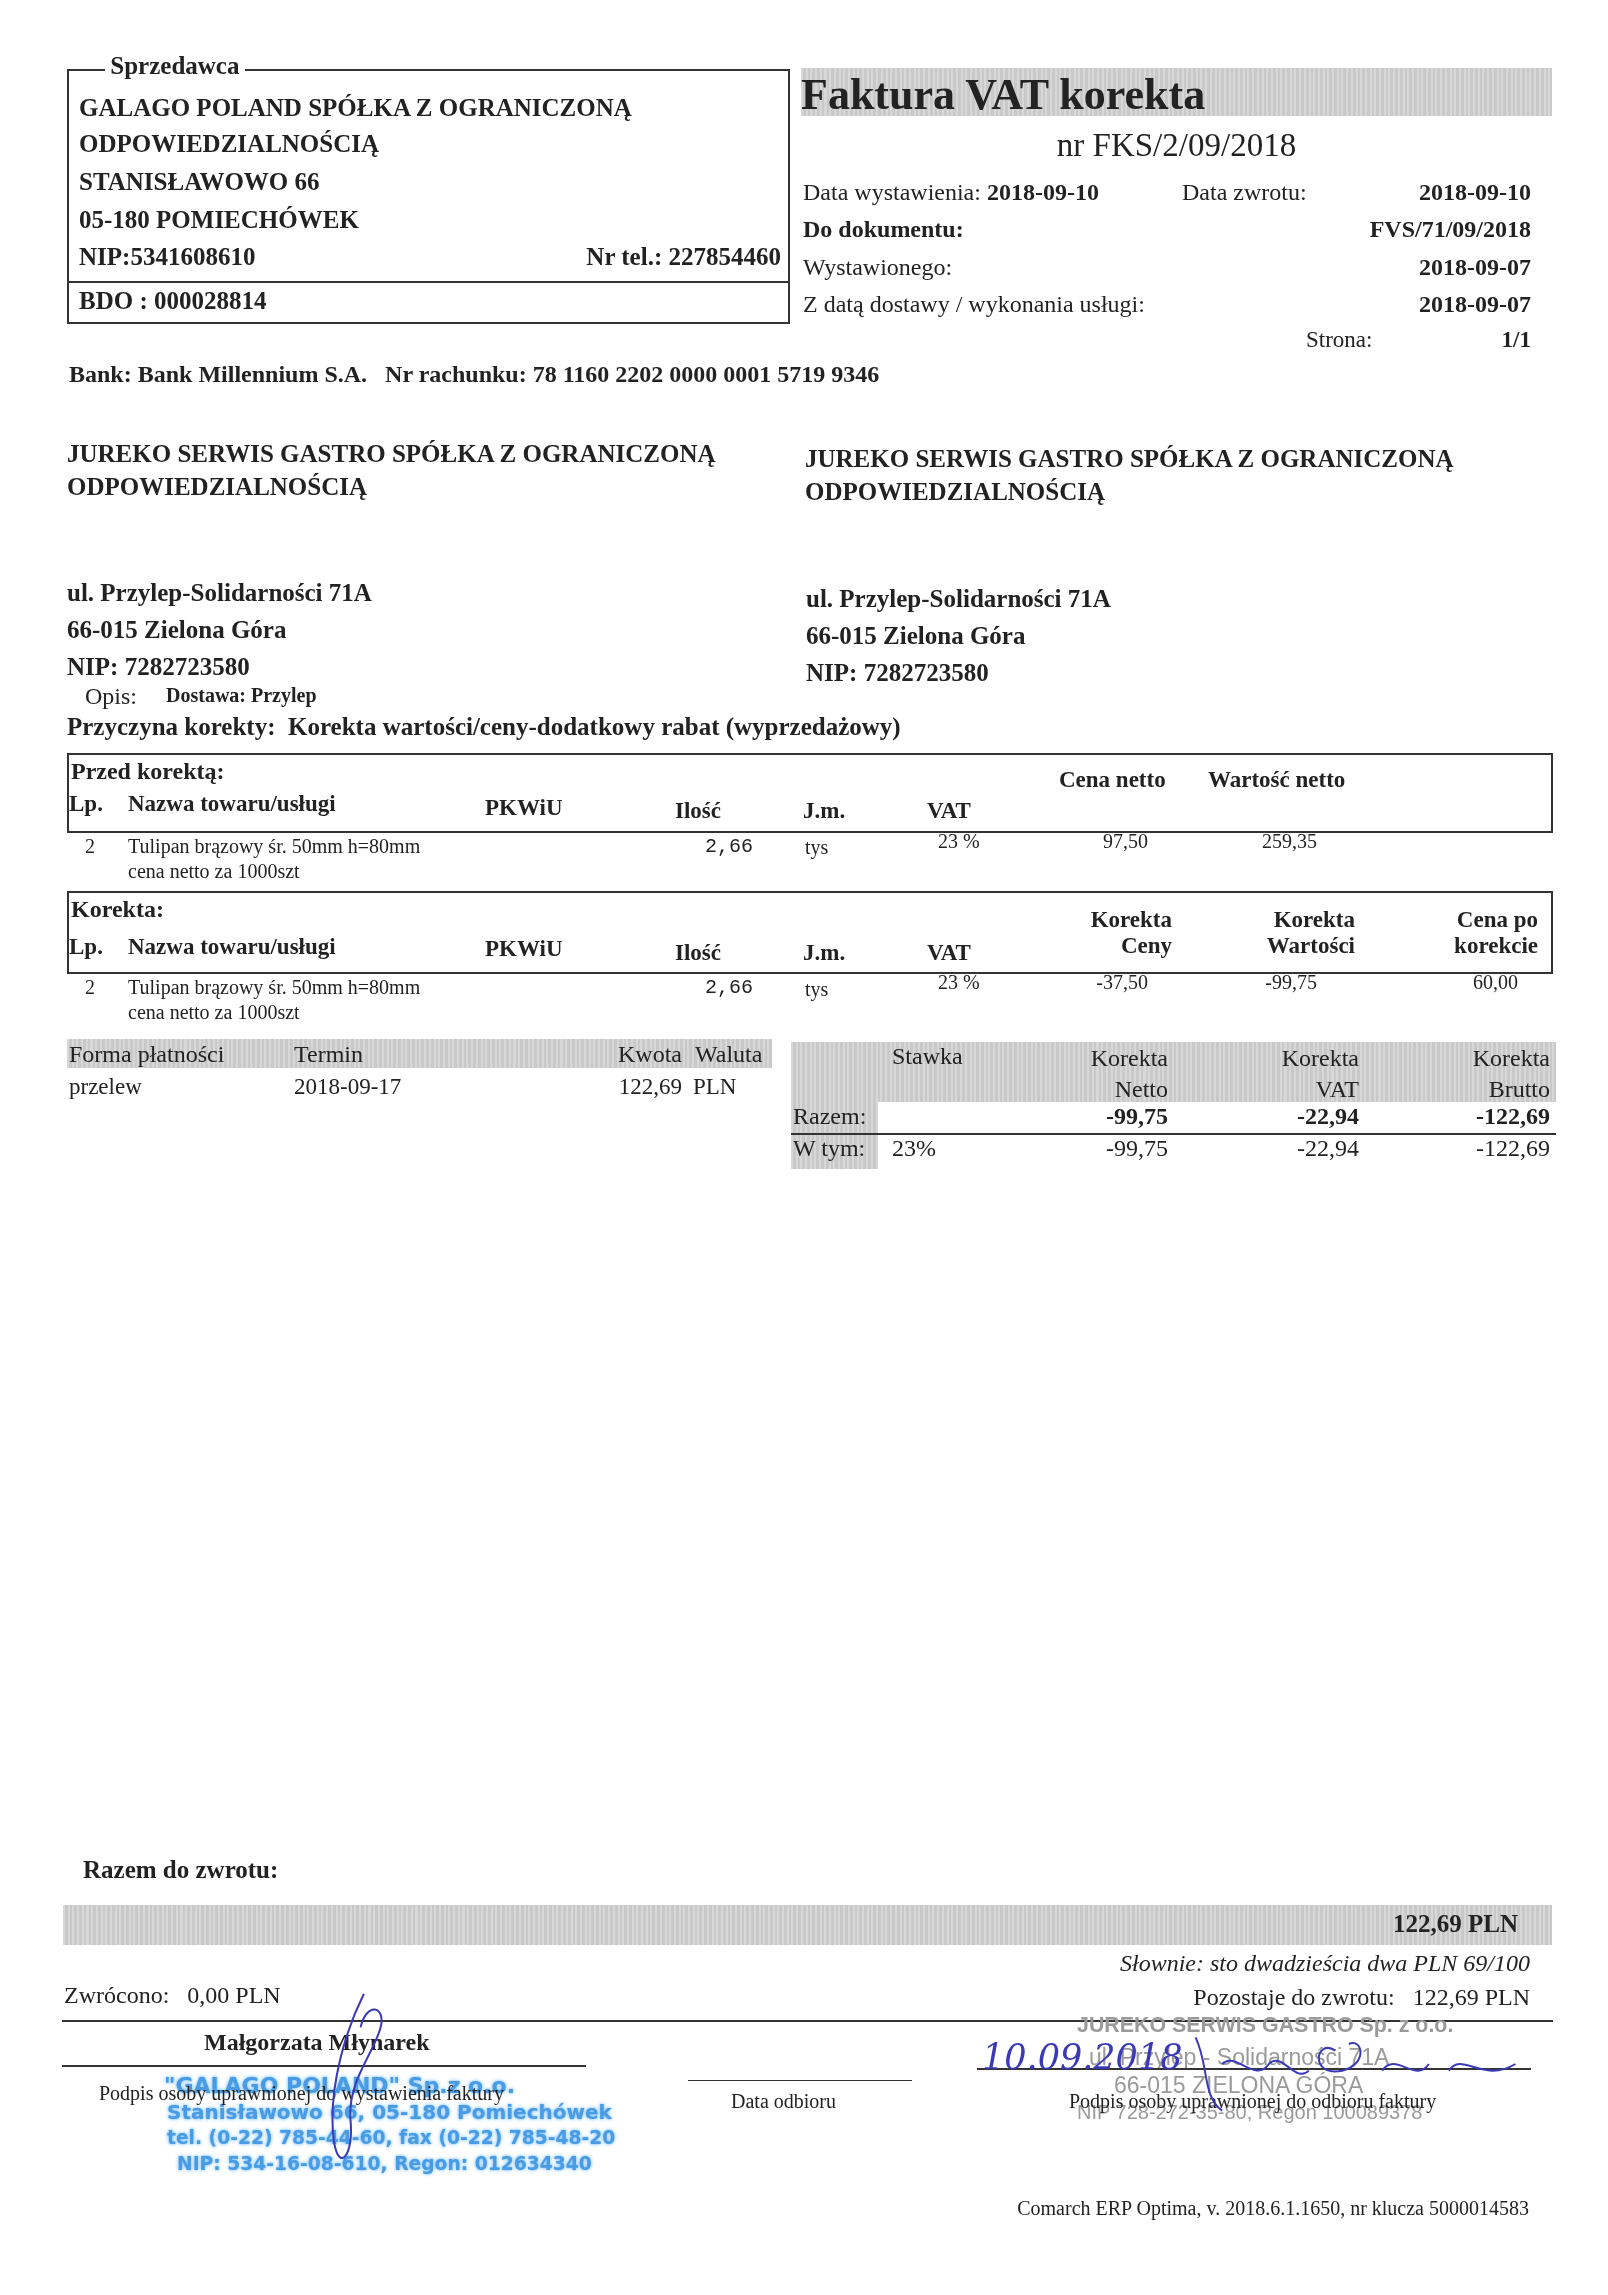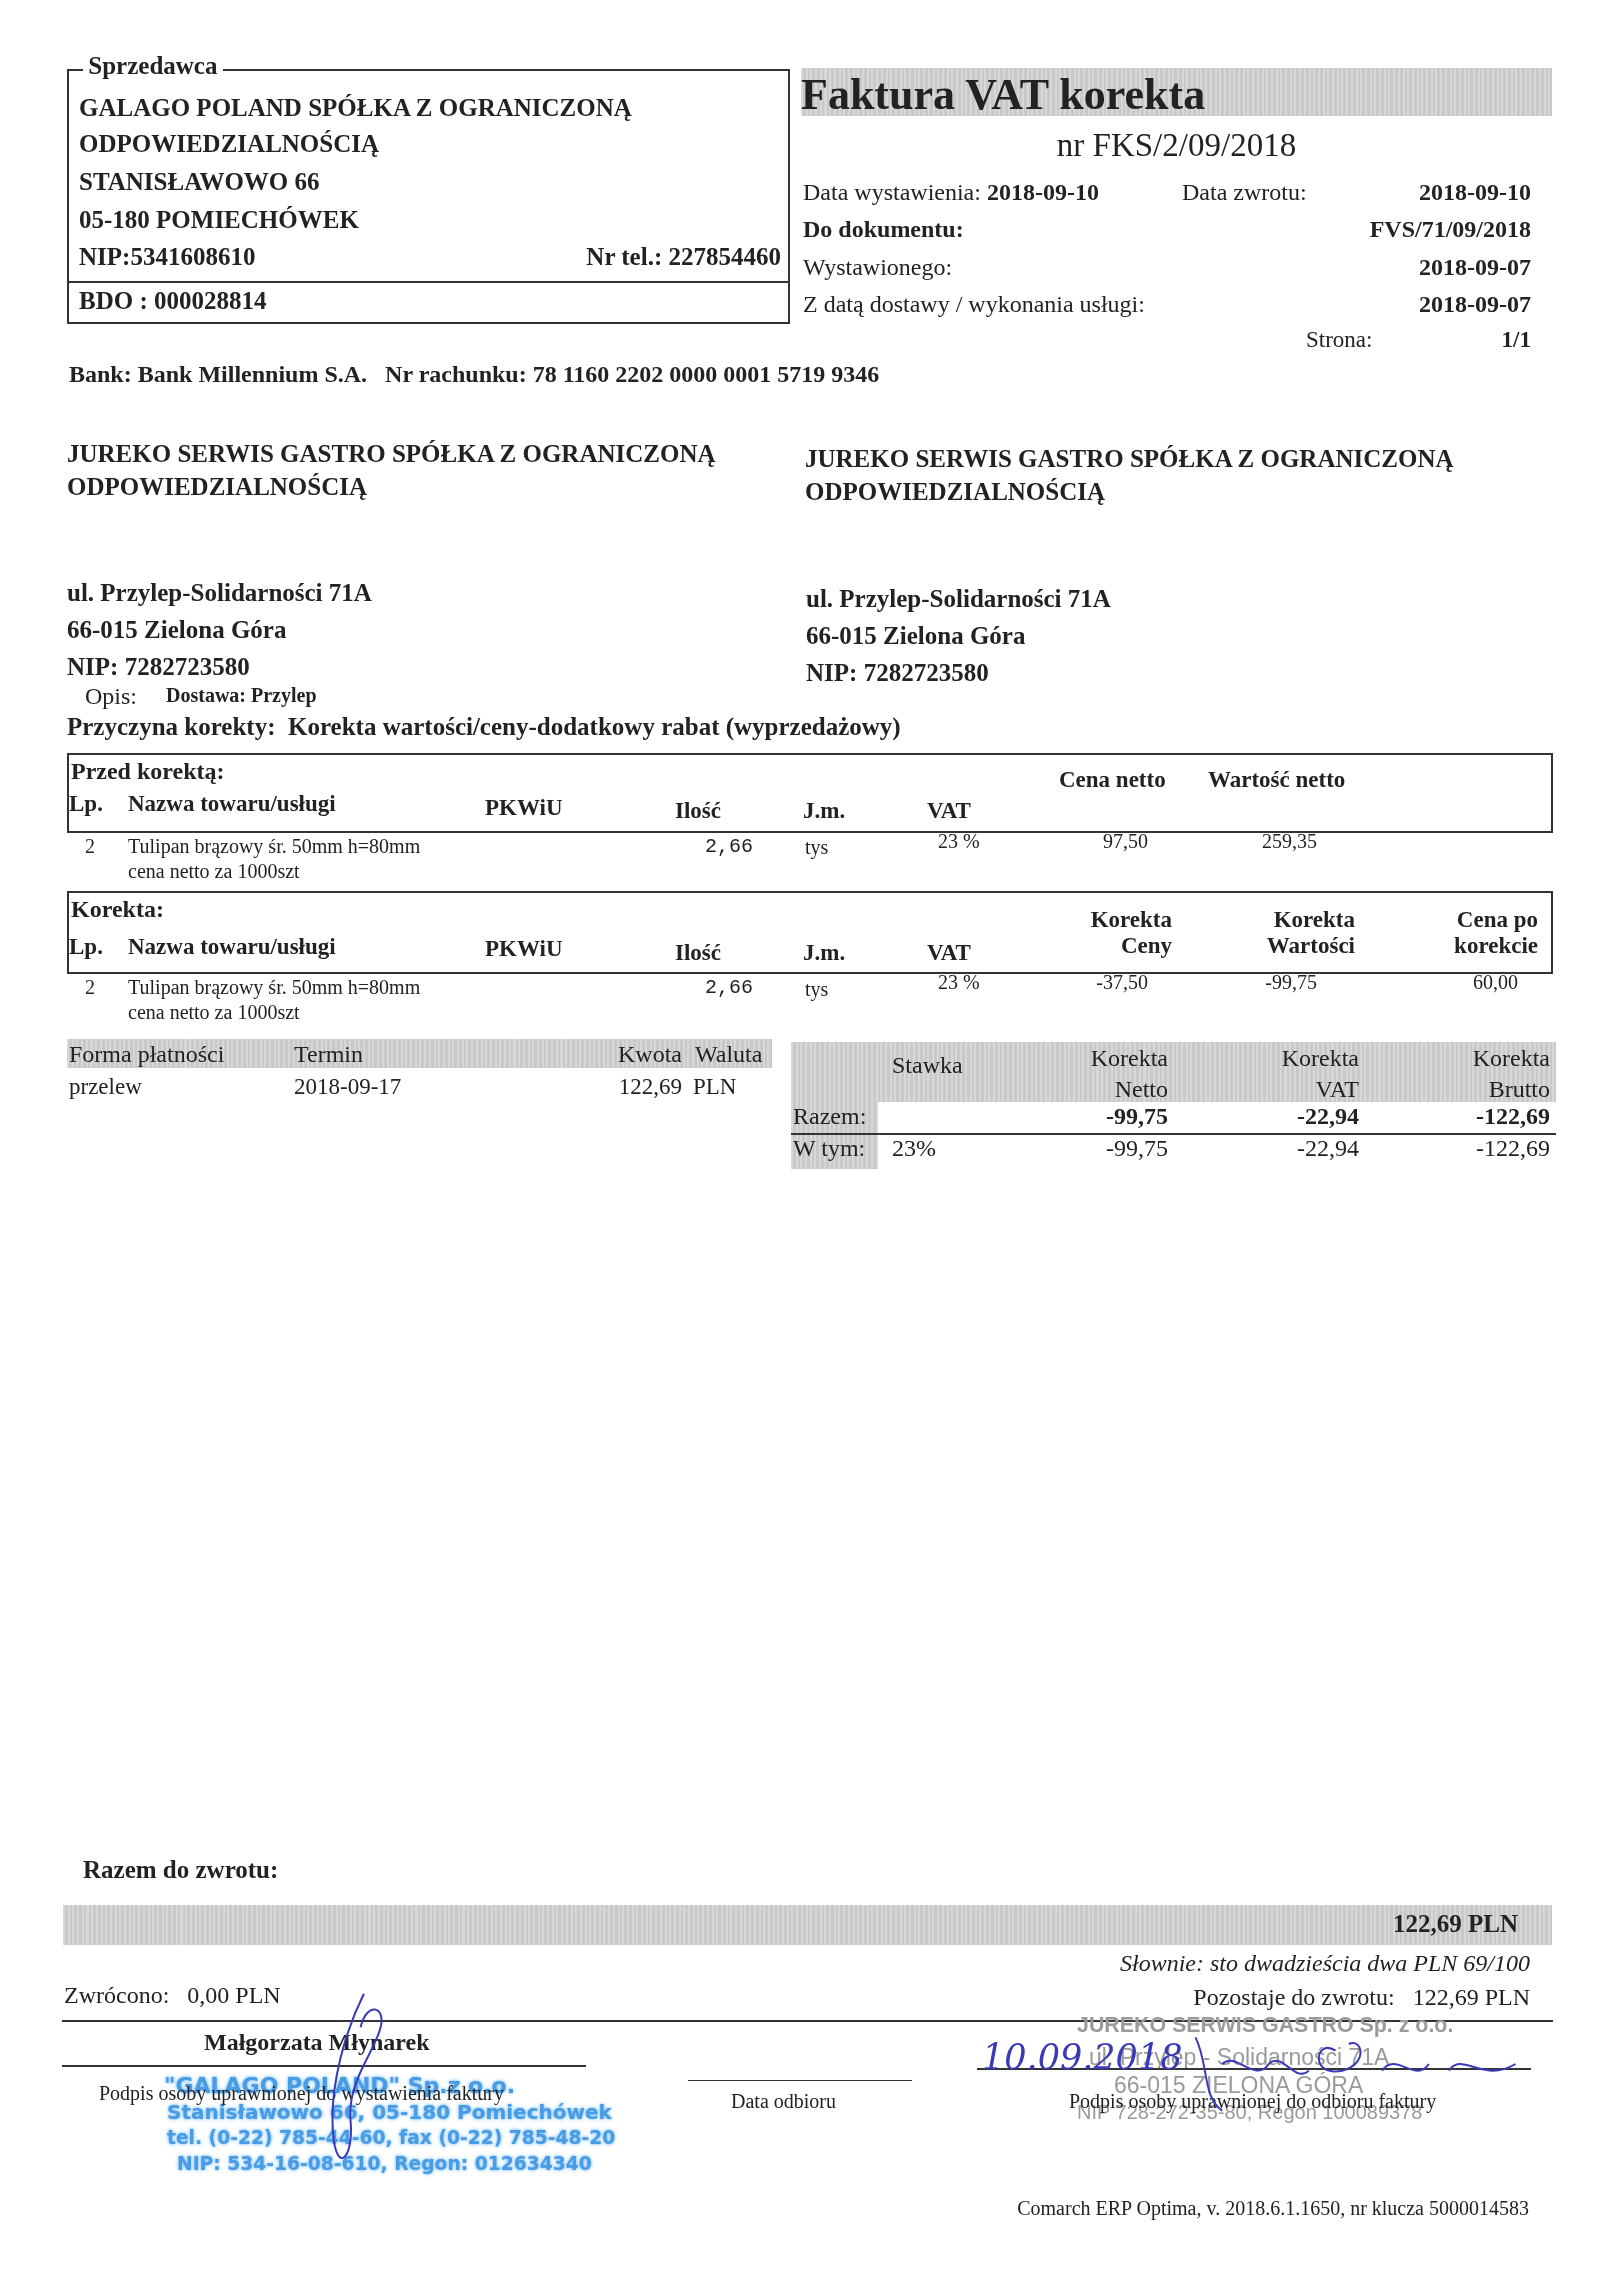--- a/index.html
+++ b/index.html
@@ -6,21 +6,21 @@
   body { width: 1609px; height: 2295px; position: relative; overflow: hidden;
          font-family: "Liberation Serif", "DejaVu Serif", serif; color: #222; }
   .abs { position: absolute; }
   .b { font-weight: bold; }
   .gray-band { background: #cfcfcf; background-image: repeating-linear-gradient(90deg, rgba(255,255,255,0.18) 0 2px, rgba(0,0,0,0.03) 2px 4.7px); }
   .rule { position: absolute; height: 2px; background: #333; }
   .box { position: absolute; border: 2px solid #333; box-sizing: border-box; }
 
   
   #seller-box { left: 67px; top: 69px; width: 723px; height: 255px; }
-  #seller-legend { left: 83px; top: 52px; font-size: 25px; background: #fff; padding: 0 5.3px; font-weight: bold; }
+  #seller-legend { left: 105px; top: 52px; font-size: 25px; background: #fff; padding: 0 5.3px; font-weight: bold; }
   .seller-line { font-size: 25px; font-weight: bold; left: 79px; }
   #seller-divider { left: 67px; top: 281px; width: 723px; }
 
   
   #title-band { left: 801px; top: 68px; width: 751px; height: 48px; }
   #title { left: 801px; top: 69px; width: 735px; text-align: left; font-size: 44px; font-weight: bold; }
   #number { left: 801px; top: 127px; width: 751px; text-align: center; font-size: 33px; }
   .meta-label { left: 803px; font-size: 24px; }
 
   
@@ -162,21 +162,21 @@
 <div class="abs" style="left:695px; top:1041px; font-size:24px;">Waluta</div>
 <div>
   <div class="abs" style="left:69px; top:1074px; font-size:23px;">przelew</div>
   <div class="abs" style="left:294px; top:1074px; font-size:23px;">2018-09-17</div>
   <div class="abs" style="right:927px; top:1074px; font-size:23px;">122,69</div>
   <div class="abs" style="left:693px; top:1074px; font-size:23px;">PLN</div>
 </div>
 
 <div class="abs gray-band" style="left:791px; top:1042px; width:765px; height:60px;"></div>
 <div class="abs gray-band" style="left:791px; top:1102px; width:87px; height:67px;"></div>
-<div class="abs" style="left:892px; top:1043px; font-size:24px;margin-top:9px;">Stawka</div>
+<div class="abs" style="left:892px; top:1043px; font-size:24px;">Stawka</div>
 <div class="abs" style="right:441px; top:1043px; font-size:24px; text-align:right; line-height:31px;">
   <div>Korekta</div>
   <div>Netto</div>
 </div>
 <div class="abs" style="right:250px; top:1043px; font-size:24px; text-align:right; line-height:31px;">
   <div>Korekta</div>
   <div>VAT</div>
 </div>
 <div class="abs" style="right:59px; top:1043px; font-size:24px; text-align:right; line-height:31px;">
   <div>Korekta</div>

